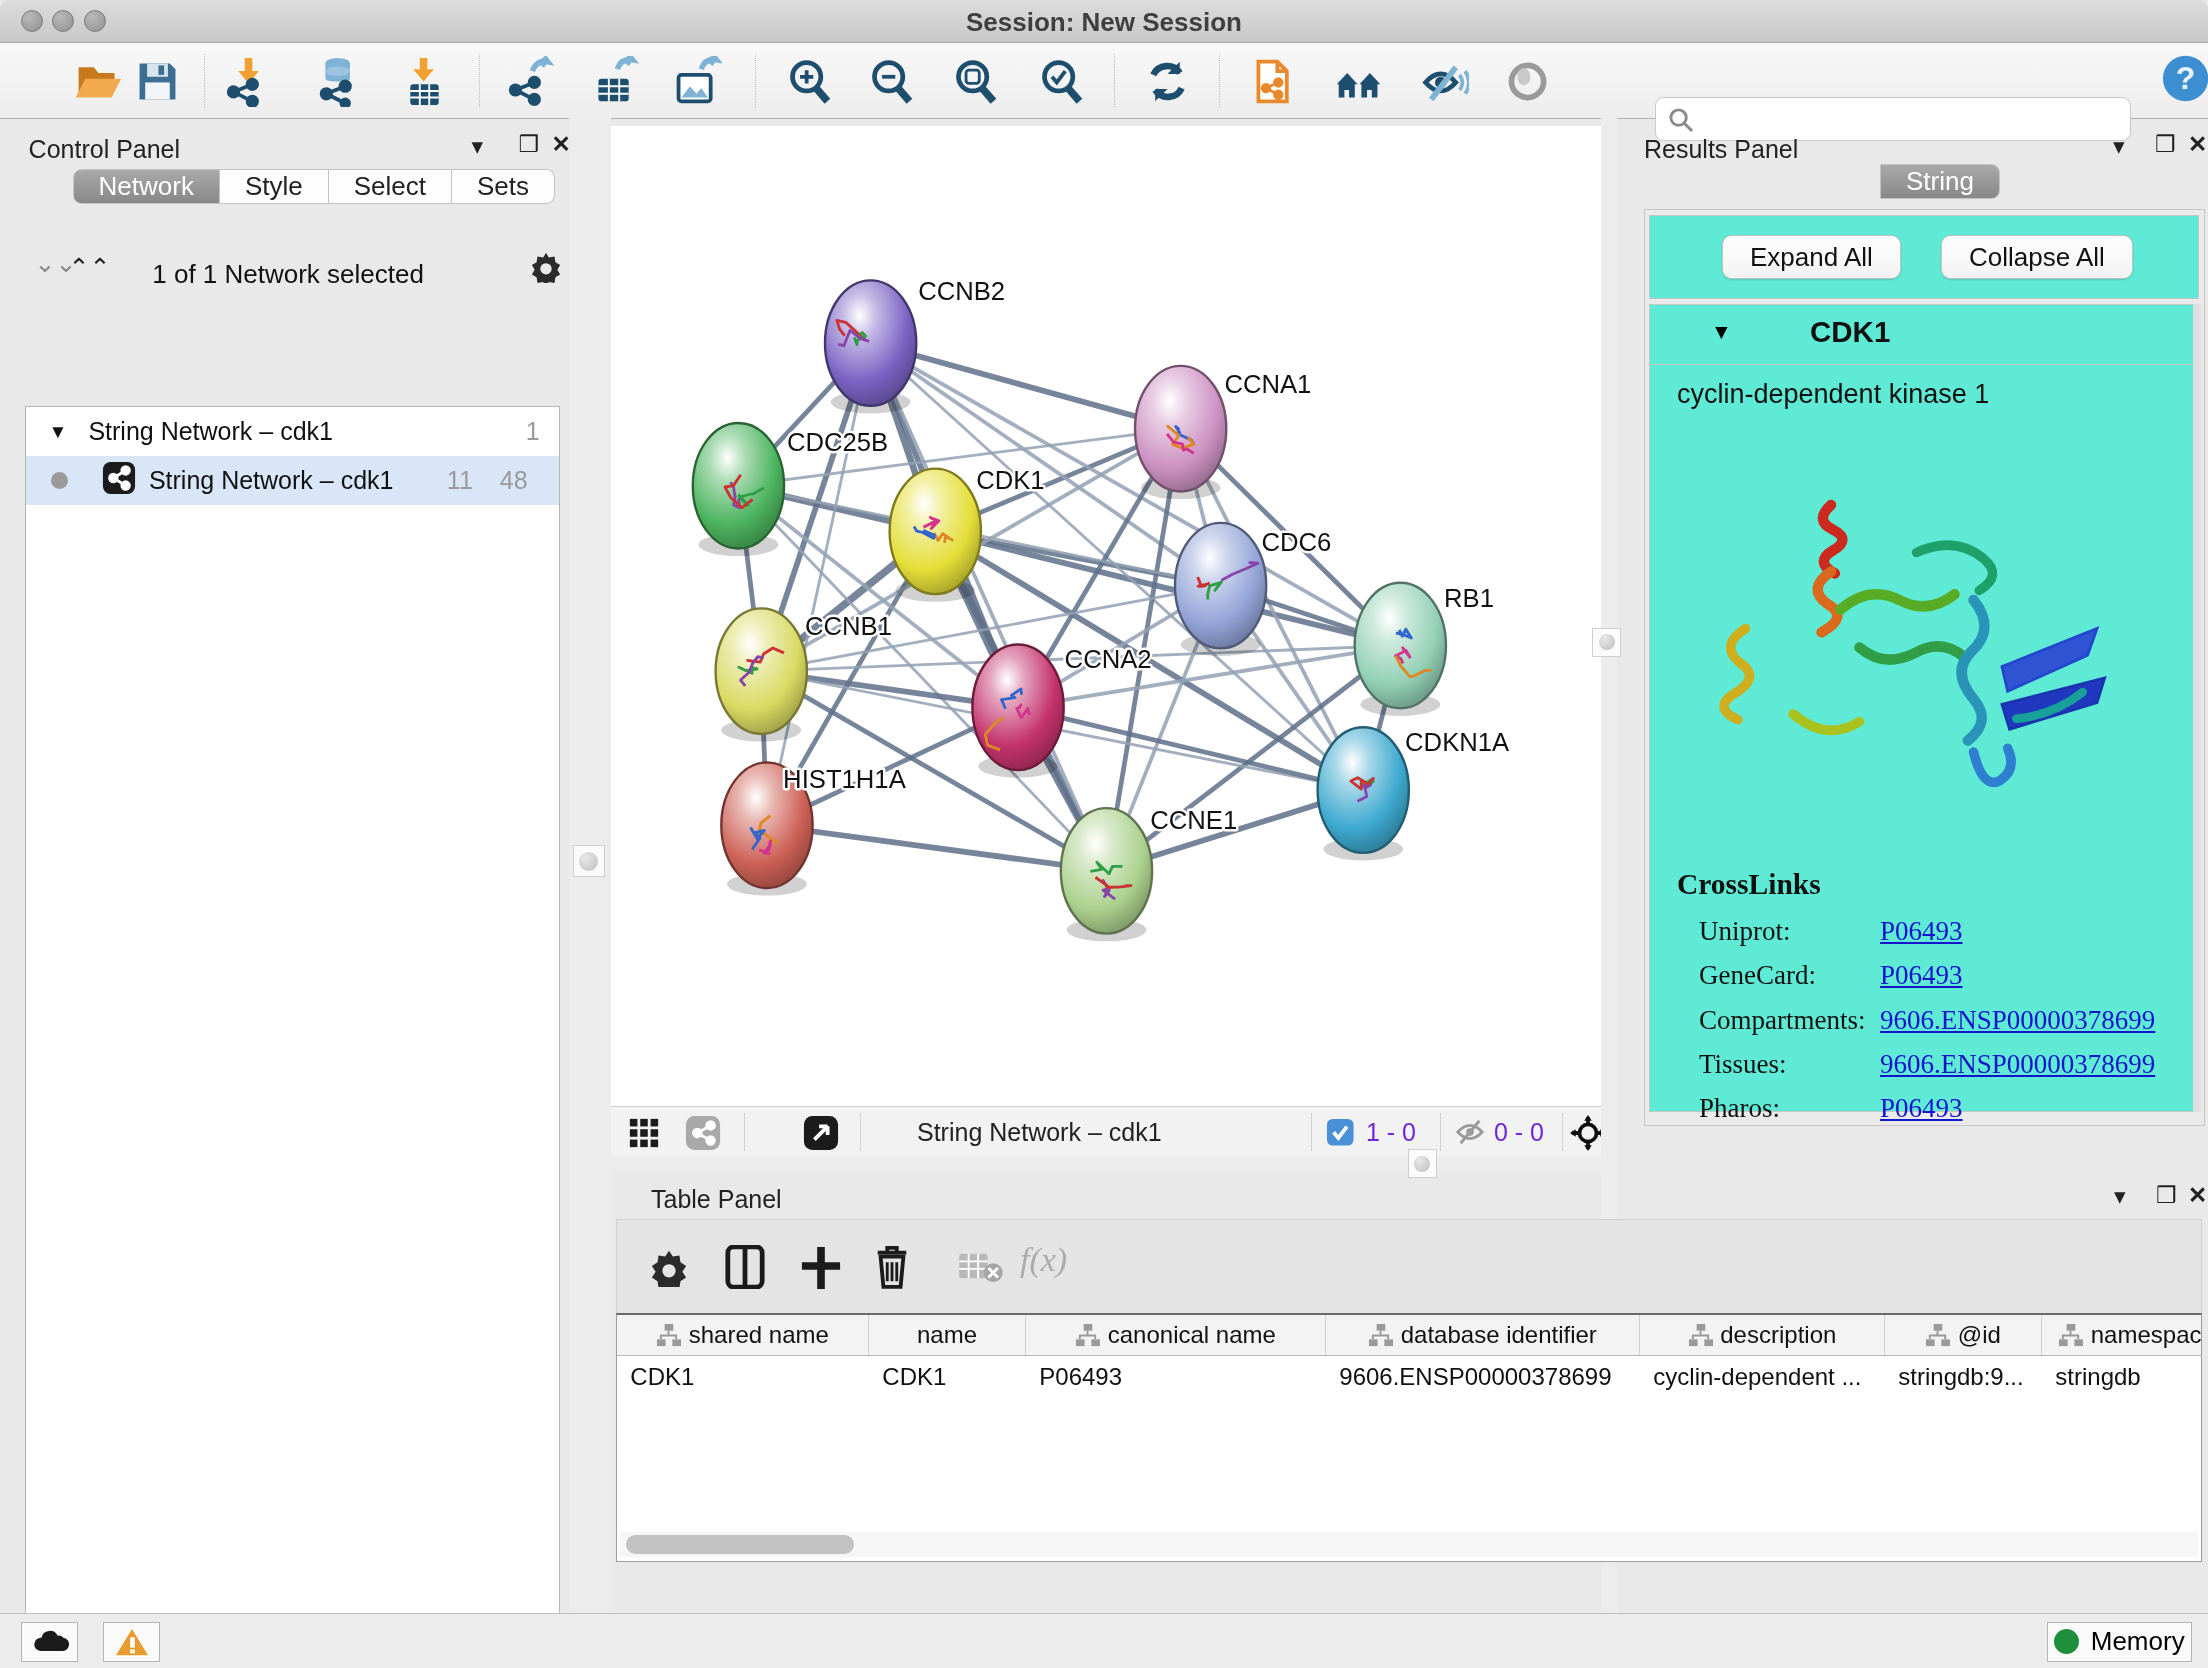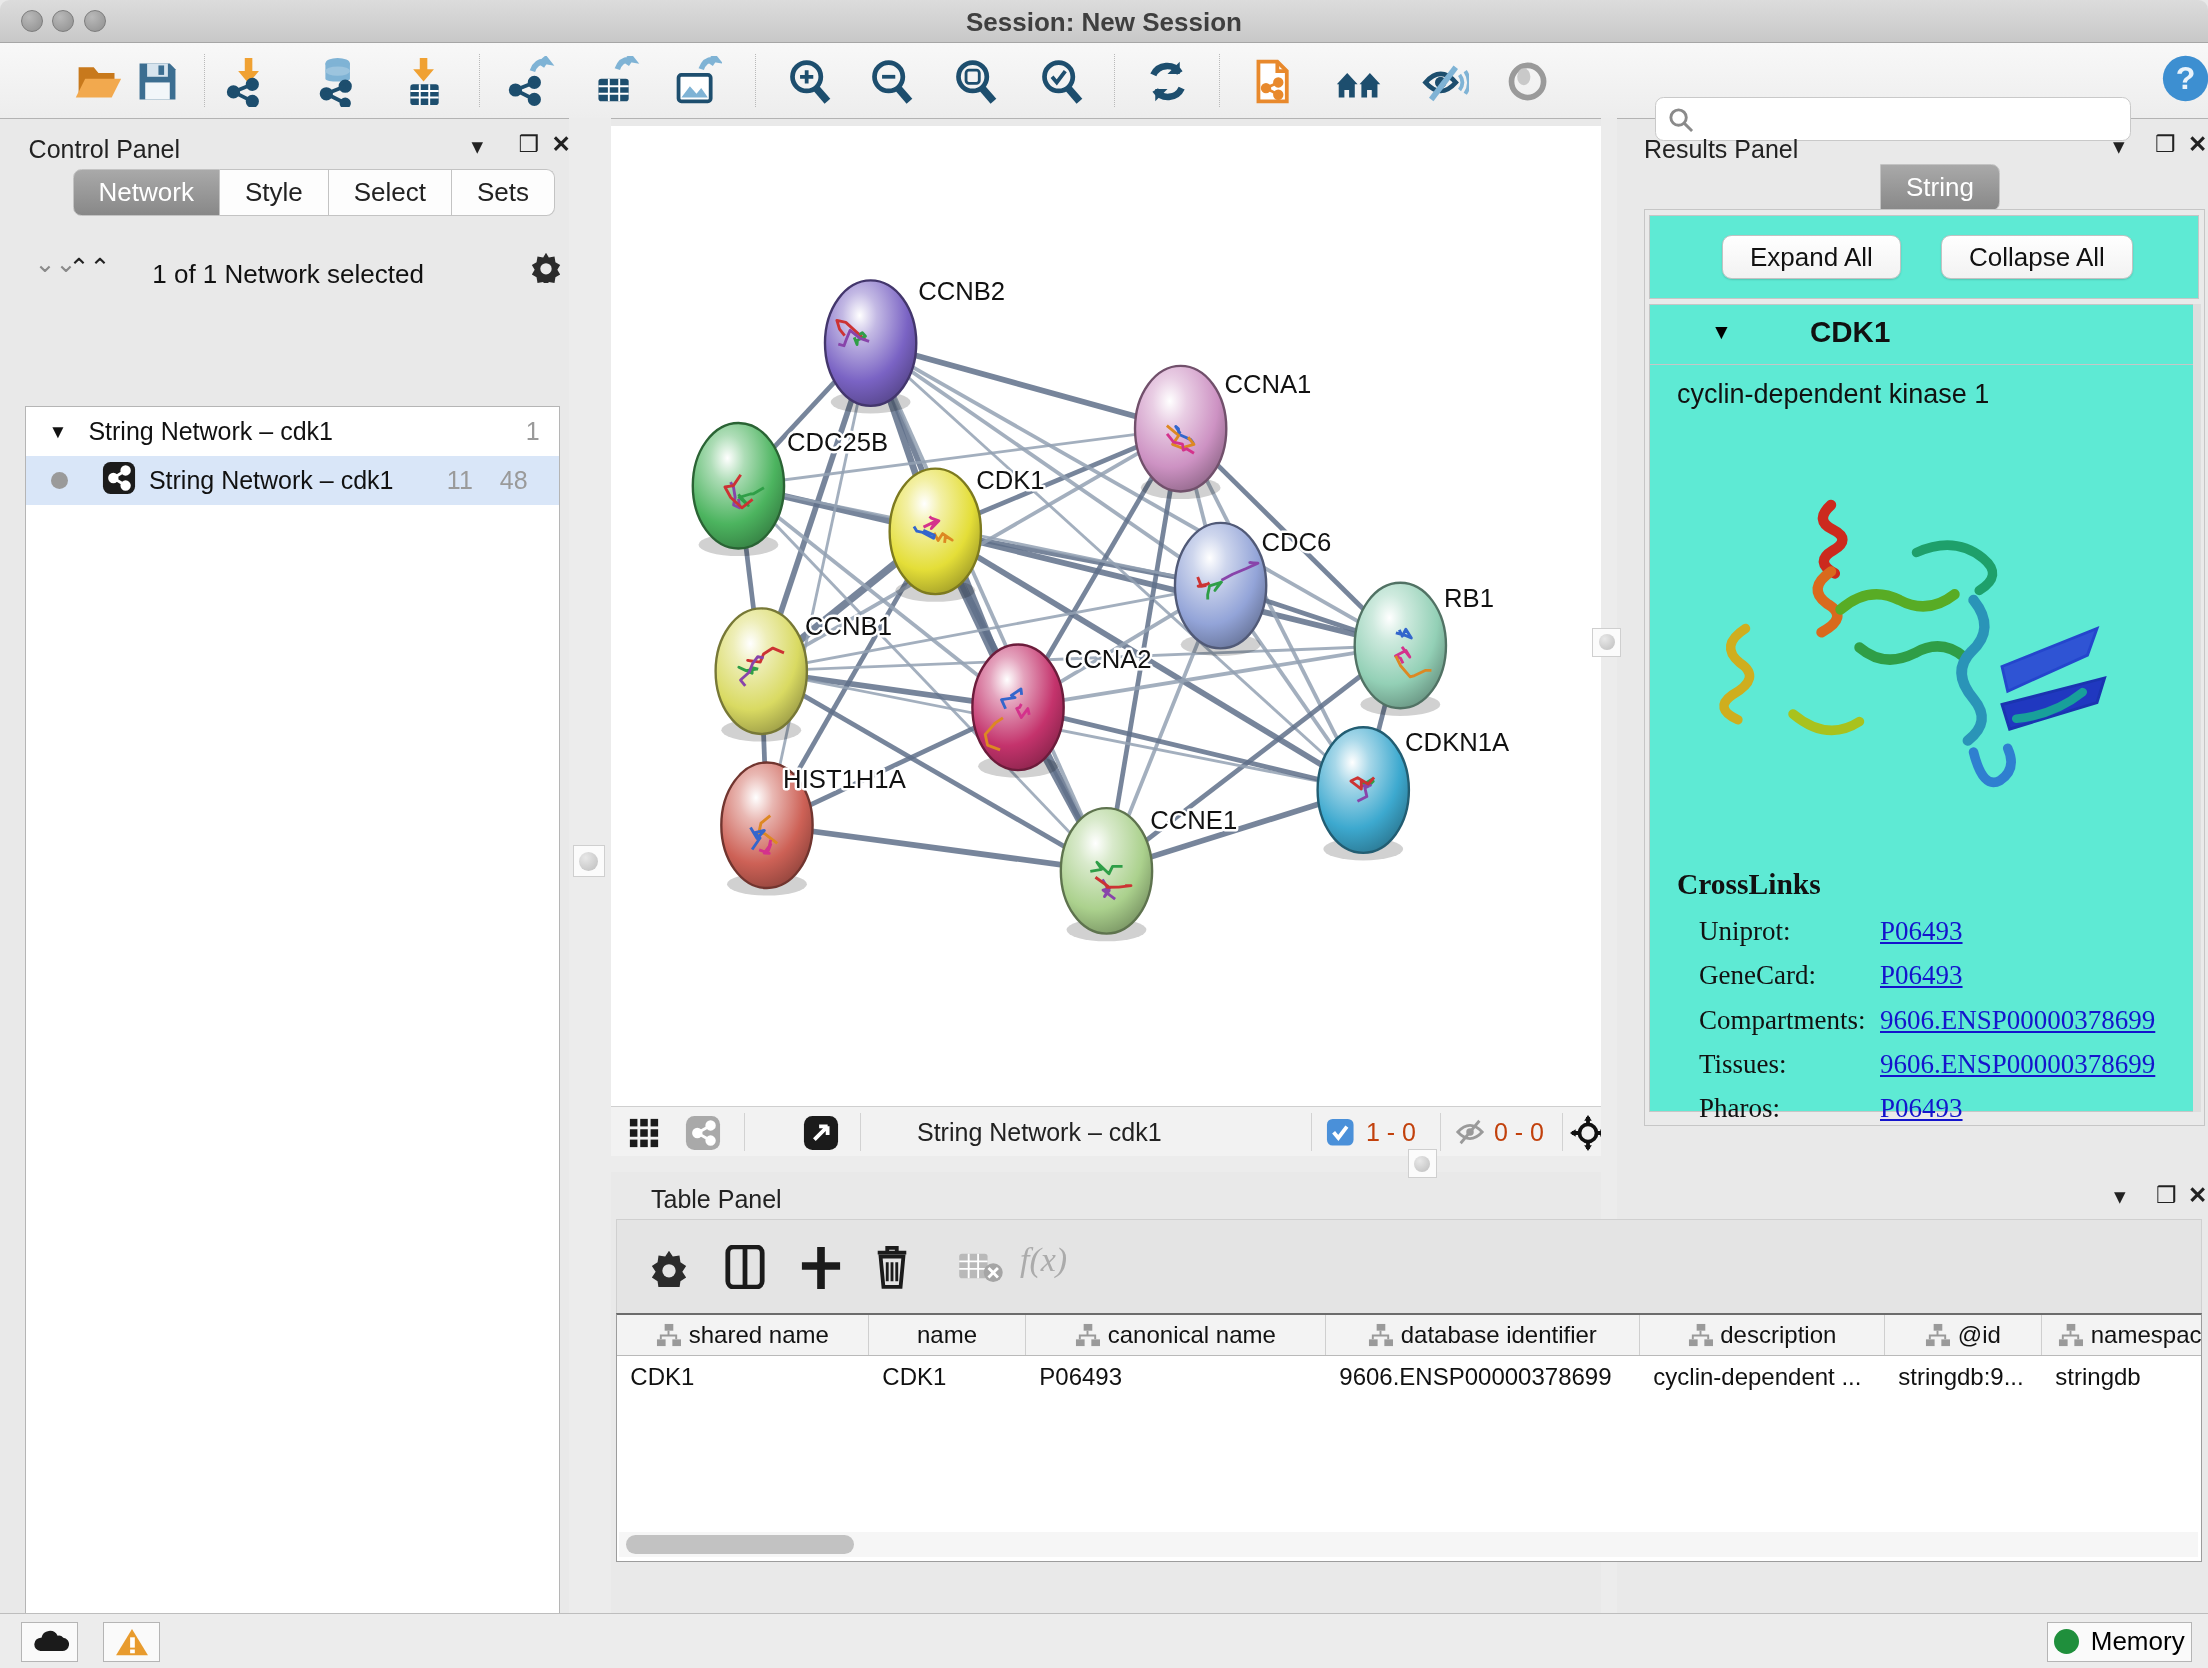--- a/index.html
+++ b/index.html
@@ -12,35 +12,35 @@
   .win-title{position:absolute;top:6.7px;left:0;width:100%;text-align:center;font-size:26px;font-weight:bold;color:#3f3f3f;}
   
   .toolbar{position:absolute;left:0;top:43px;width:2208px;height:75px;background:linear-gradient(#f8f8f8,#ededed);border-bottom:1px solid #b3b3b3;}
   .tbico{position:absolute;top:13.3px;width:51px;height:51px;cursor:default;}
   .tbsep{position:absolute;top:11.4px;height:53px;border-left:1.9px dotted #b9b9b9;width:0;}
   .searchbox{position:absolute;left:1655px;top:54px;width:476px;height:44px;background:#fff;border:1.9px solid #c9c9c9;border-radius:8.6px;display:flex;align-items:center;padding-left:11.4px;box-sizing:border-box;}
   .searchbox input{border:none;outline:none;font-size:24px;flex:1;background:transparent;font-family:"Liberation Sans",sans-serif;}
   
   .panel-title{font-size:25px;color:#222;}
   .panel-ctl{font-size:23px;color:#222;}
-  .seg{display:inline-block;padding:7px 25px;font-size:26px;background:#fdfdfd;color:#222;border:1px solid #c3c3c3;border-left:none;cursor:default;}
+  .seg{display:inline-block;padding:1px 25px;font-size:26px;background:#fdfdfd;color:#222;border:1px solid #c3c3c3;border-left:none;cursor:default;}
   .seg:first-child{border-left:1px solid #c3c3c3;border-radius:8.6px 0 0 8.6px;}
   .seg:last-child{border-radius:0 8.6px 8.6px 0;}
   .seg.active{background:linear-gradient(#a9a9a9,#888);color:#fff;}
   
   .ctrl-list{position:absolute;left:17px;top:288px;width:535px;height:1306px;background:#fff;border:1.9px solid #b5b5b5;box-sizing:border-box;}
   .tree-row{position:relative;height:49px;display:flex;align-items:center;font-size:25px;color:#111;}
   .tree-row.sel{background:#d9e6f8;}
   .tree-count{color:#9a9a9a;}
   
   .canvas{position:absolute;left:611px;top:126px;width:990px;height:981px;background:#fff;}
   .canvas-footer{position:absolute;left:611px;top:1106px;width:990px;height:49px;background:#f2f2f2;border-top:1px solid #cfcfcf;}
   .cf-sep{position:absolute;top:5.7px;height:38px;border-left:1px solid #d2d2d2;}
   .cf-txt{font-size:25px;color:#222;}
-  .cf-gray{color:#c2410c;font-size:25px;}
+  .cf-gray{color:#6d28d9;font-size:25px;}
   
   .rp-box{position:absolute;background:#5eead4;border:1.9px solid #c6c6c6;box-sizing:border-box;}
   .btn{background:linear-gradient(#ffffff,#f2f2f2);border:1px solid #c2c2c2;border-radius:9.5px;font-size:26px;color:#111;padding:5.7px 27px;box-shadow:0 1px 1.9px rgba(0,0,0,.15);cursor:default;}
   .serif{font-family:"Liberation Serif",serif;}
   .xl-row{display:flex;margin-bottom:13.3px;}
   .xl-label{width:181px;font-size:27px;color:#111;}
   .xl-link{font-size:27px;color:#1414cc;text-decoration:underline;cursor:pointer;}
   
   .tp-toolbar{position:absolute;left:616px;top:1219px;width:1586px;height:111px;background:#e4e4e4;border:1px solid #d0d0d0;box-sizing:border-box;}
   .tp-table{position:absolute;left:616px;top:1313px;width:1586px;height:249px;background:#fff;border:1px solid #9c9c9c;border-top:2.9px solid #6b6b6b;box-sizing:border-box;overflow:hidden;}

